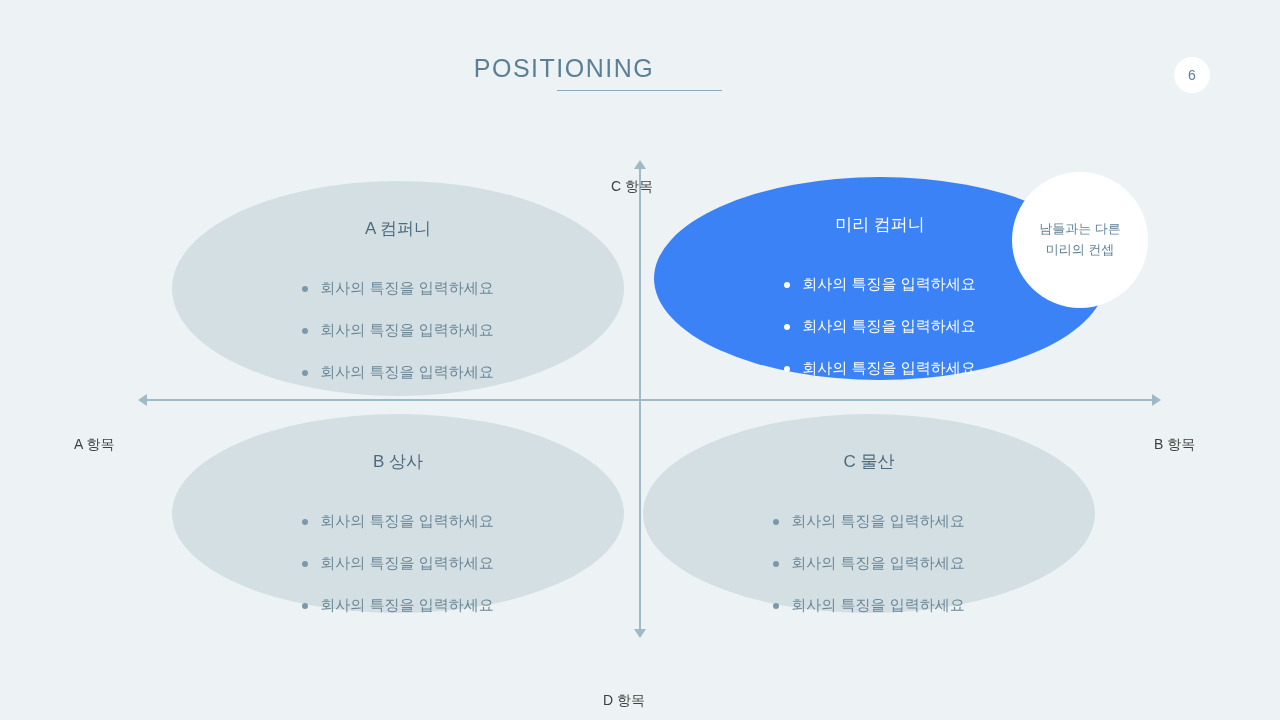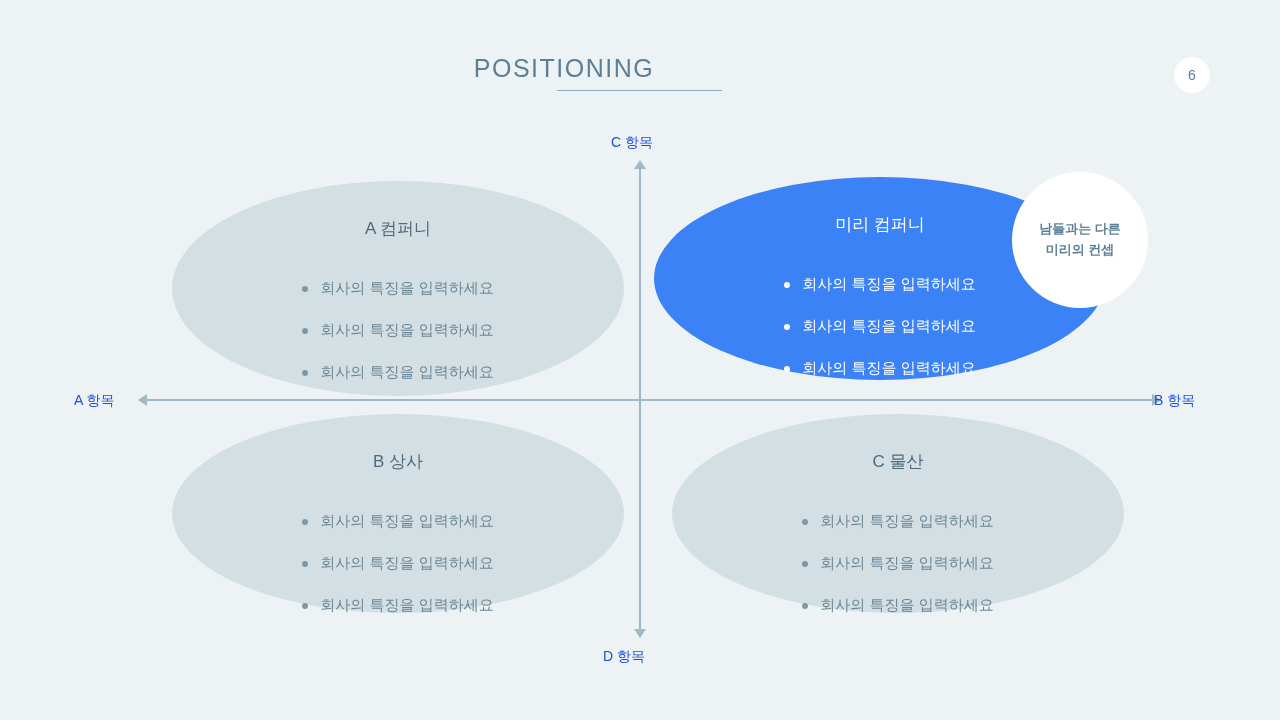--- a/index.html
+++ b/index.html
@@ -101,22 +101,23 @@
   .arrow-right {
     left: 1152px;
     top: 394px;
     border-top: 6px solid transparent;
     border-bottom: 6px solid transparent;
     border-left: 9px solid #9fb9c7;
   }
   .axis-label {
     position: absolute;
     font-size: 14px;
-    color: #1d4ed8;
+    color: #404040;
     white-space: nowrap;
+    margin-top: 44px;
   }
   .label-top    { left: 611px; top: 134px; }
   .label-bottom { left: 603px; top: 648px; }
   .label-left   { left: 74px;  top: 392px; }
   .label-right  { left: 1154px; top: 392px; text-align: right; }
 
   
   .ellipse {
     position: absolute;
     border-radius: 50%;
@@ -126,21 +127,21 @@
   }
   .ellipse.plain {
     background: #d4dfe4;
   }
   .ellipse.highlight {
     background: #3b82f6;
   }
   .e-tl { left: 172px; top: 181px;  width: 452px; height: 215px; }
   .e-tr { left: 654px; top: 177px;  width: 452px; height: 203px; }
   .e-bl { left: 172px; top: 414px;  width: 452px; height: 199px; text-align: center; }
-  .e-br { left: 672px; top: 414px;  width: 452px; height: 199px; justify-content: space-between; }
+  .e-br { left: 643px; top: 414px;  width: 452px; height: 199px; justify-content: space-between; }
 
   .ellipse-title {
     font-size: 17px;
     font-weight: normal;
     margin-top: 36px;
     color: #4e6b7d;
   }
   .ellipse.highlight .ellipse-title { color: #ffffff; }
 
   .bullets {
@@ -174,21 +175,21 @@
     top: 172px;
     width: 136px;
     height: 136px;
     border-radius: 50%;
     background: #ffffff;
     display: flex;
     flex-direction: column;
     align-items: center;
     justify-content: center;
     font-size: 13px;
-    font-weight: bold;
+    font-weight: normal;
     color: #5b7f95;
     line-height: 1.6;
     text-align: center;
   }
 </style>
 </head>
 <body>
 
 <div class="slide">
 

